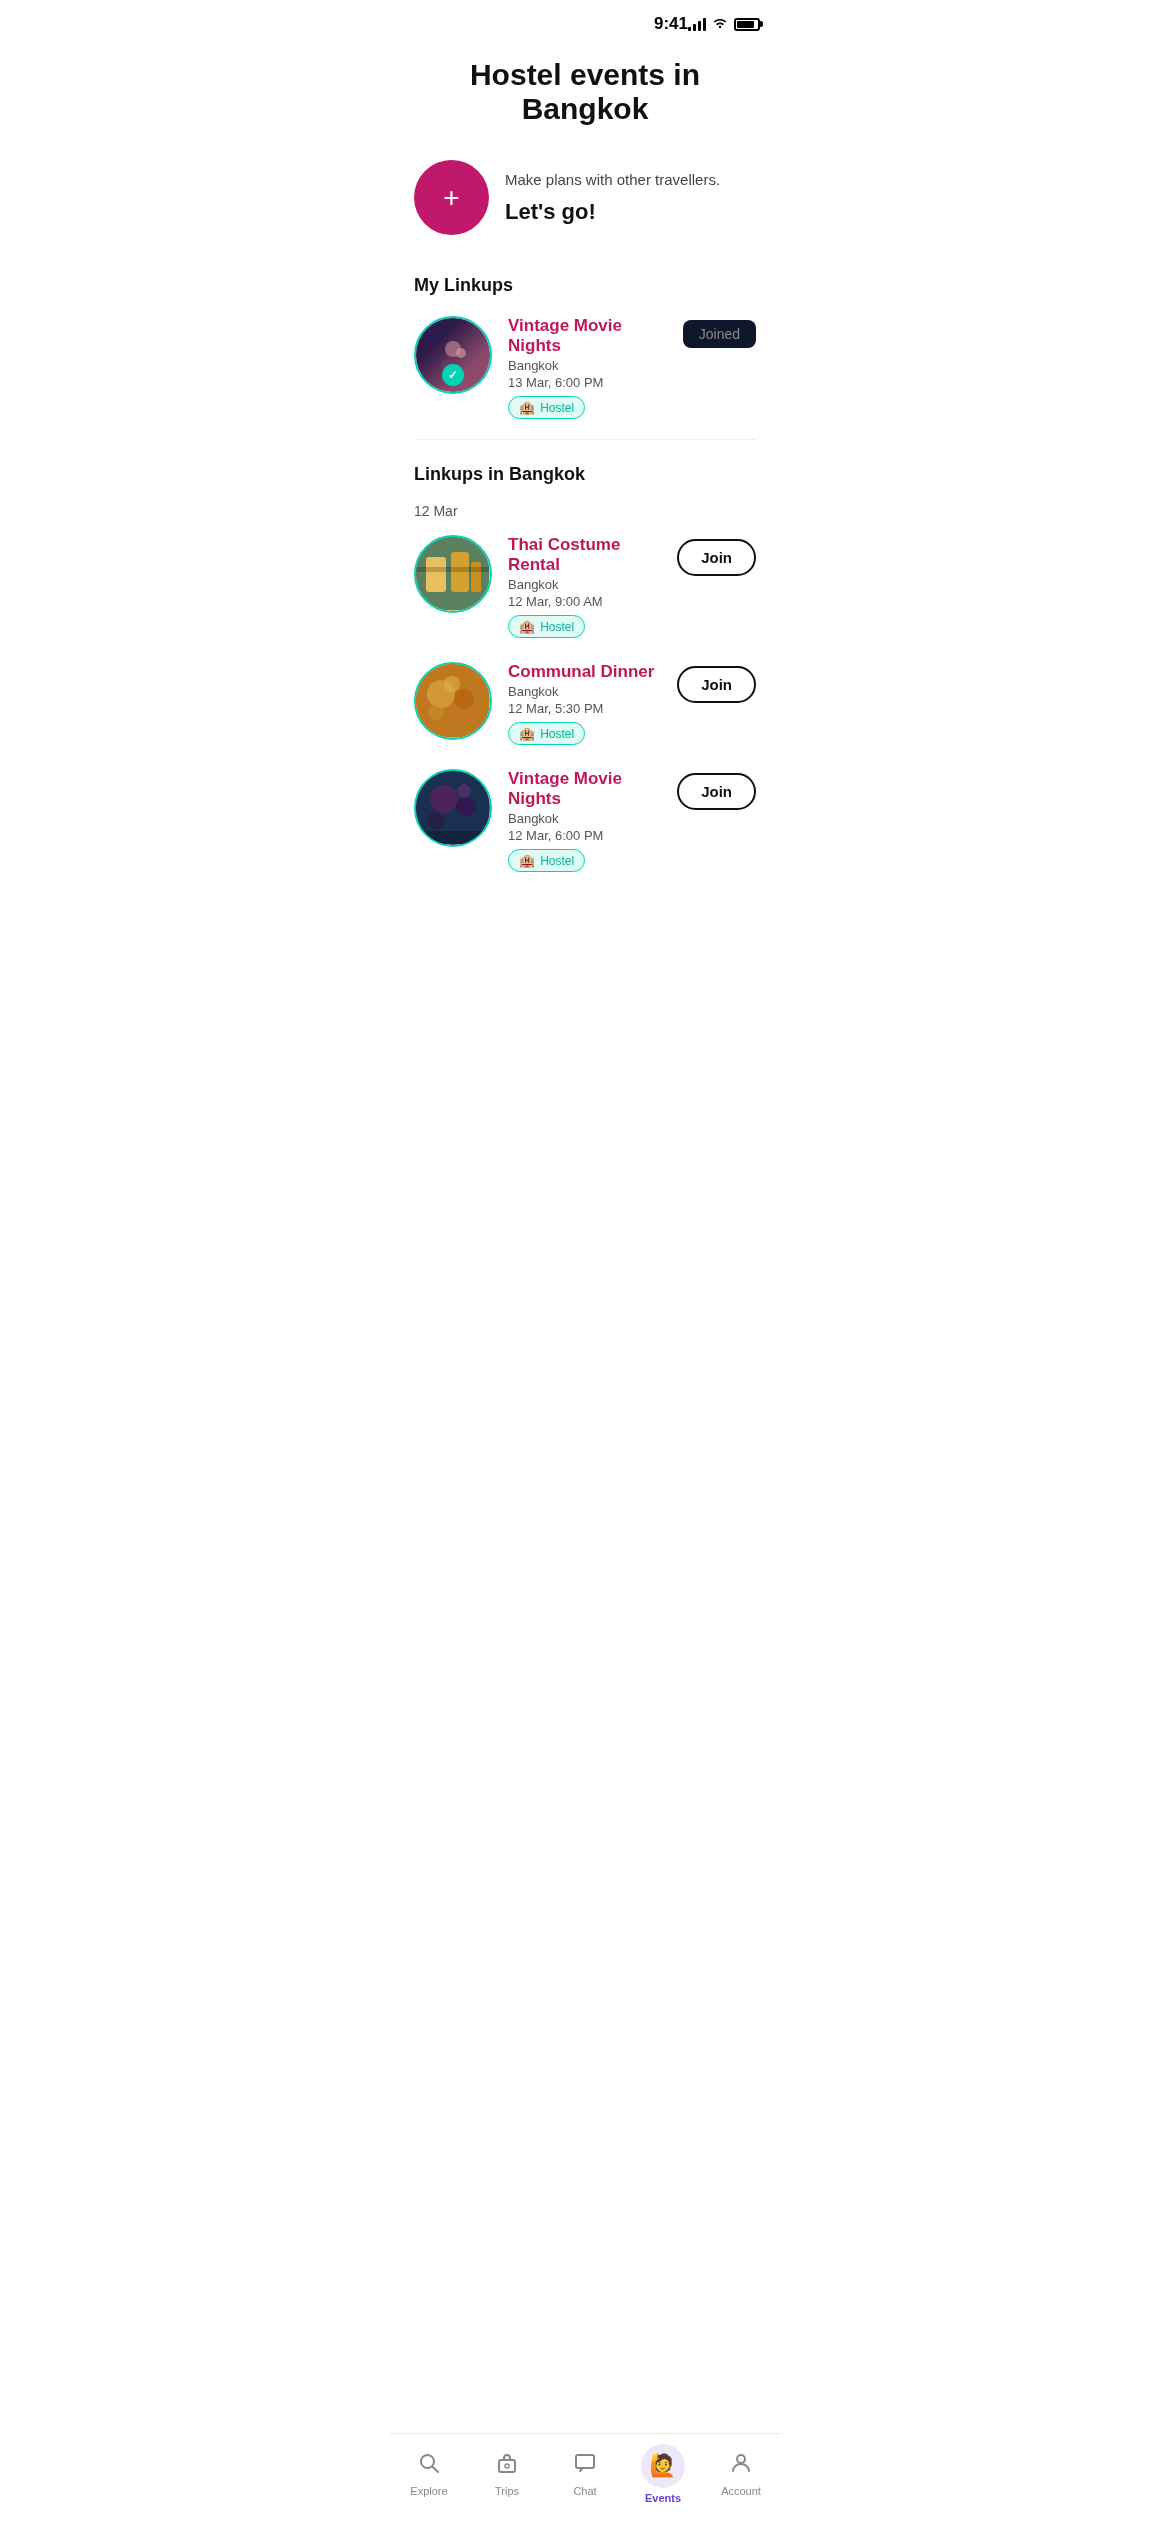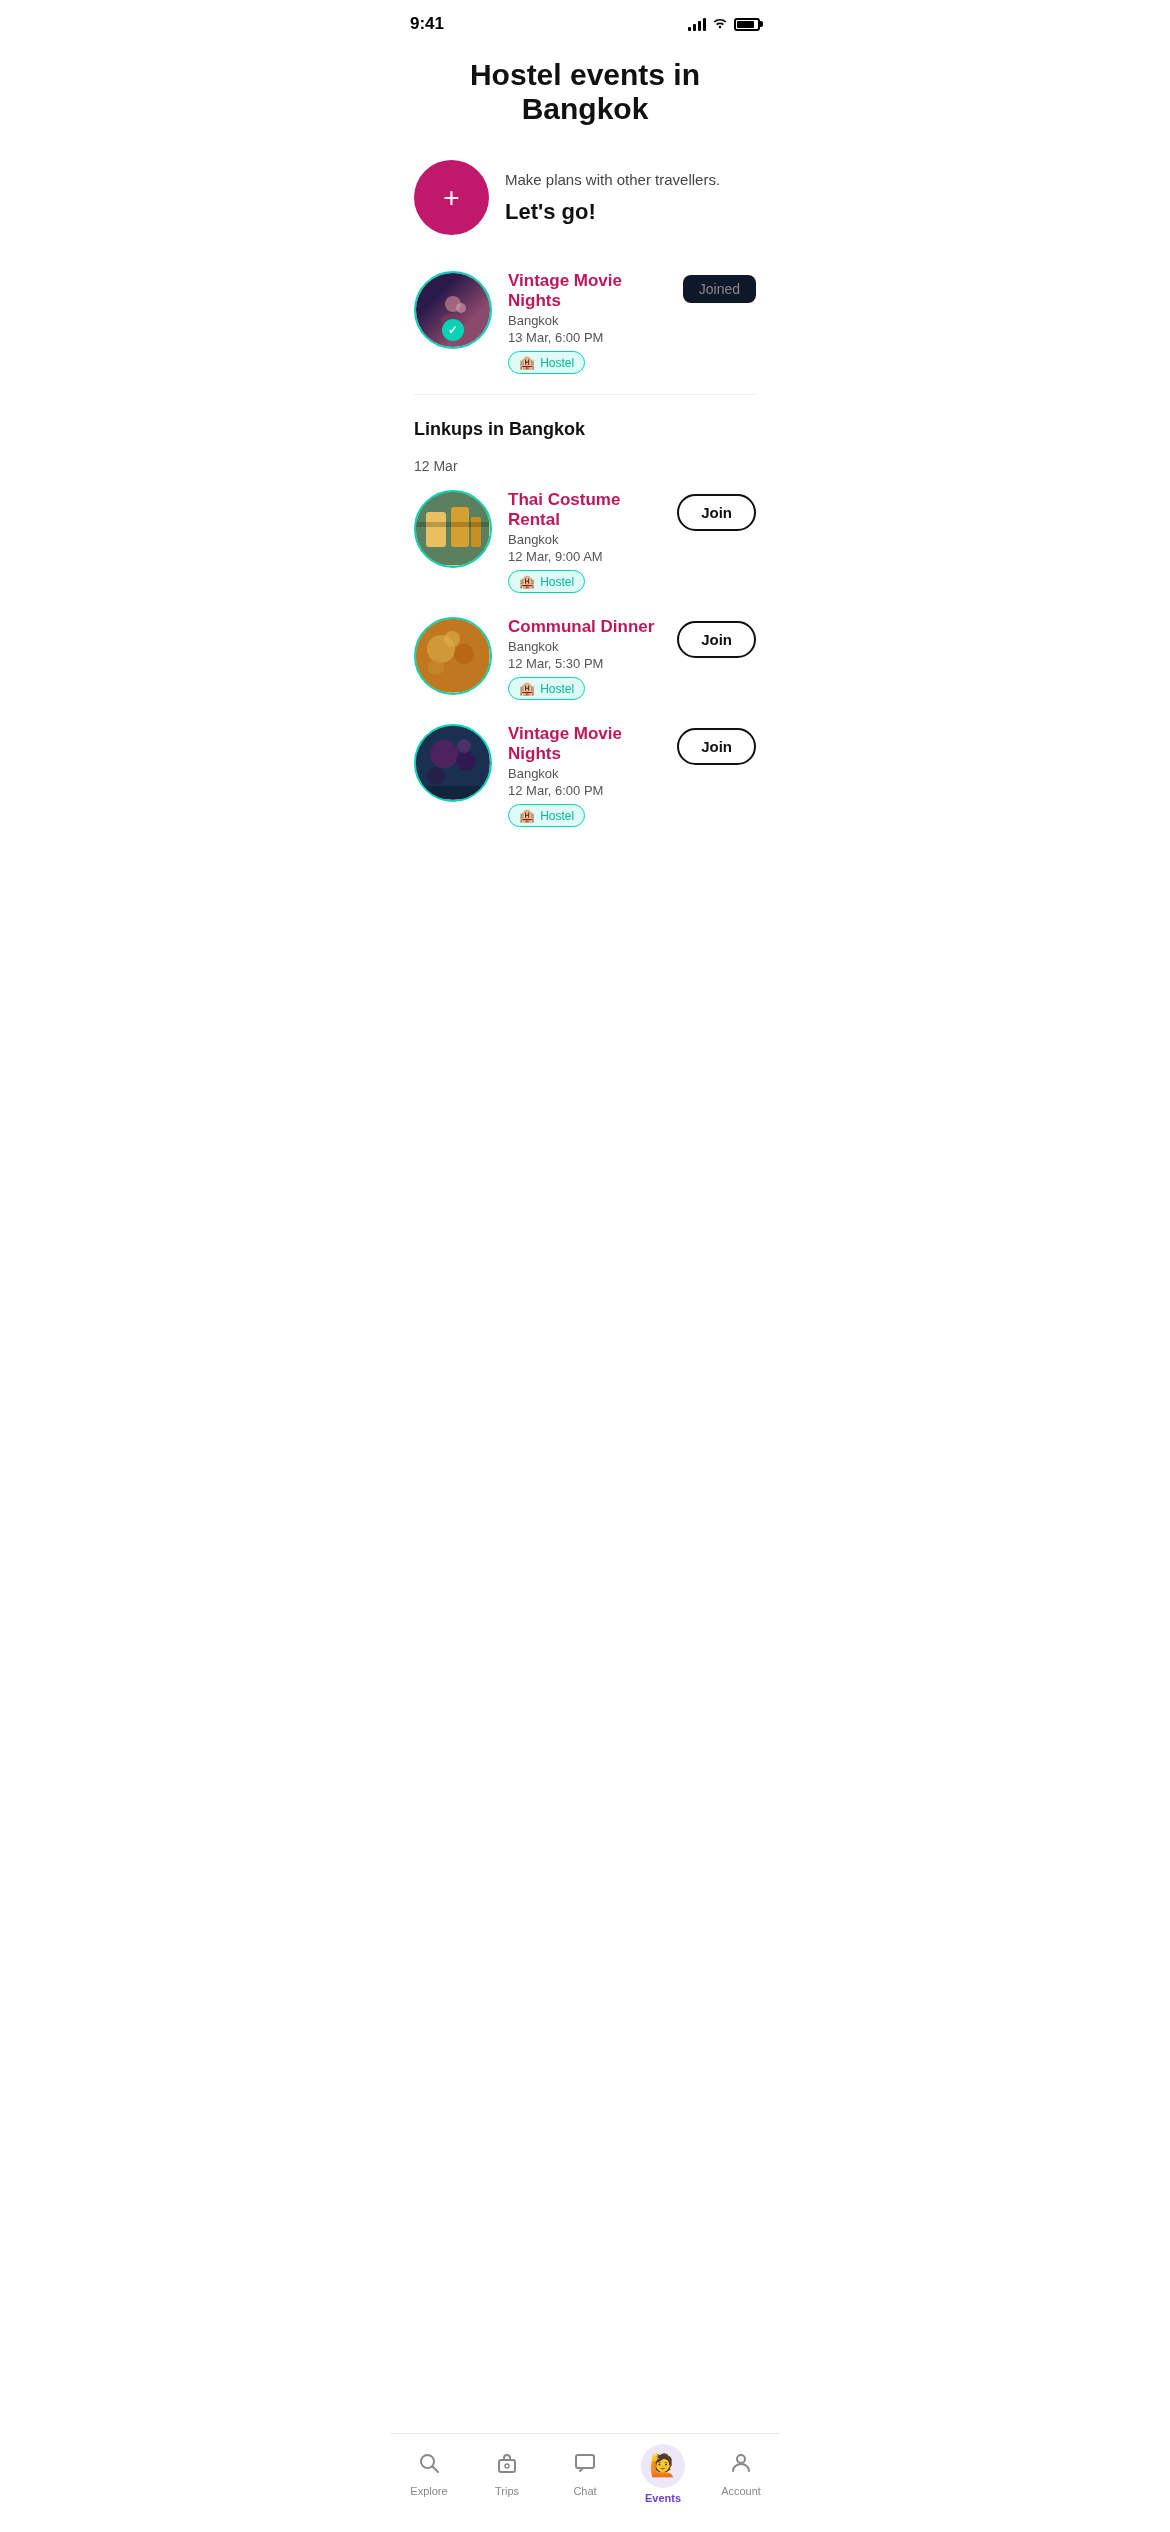--- a/index.html
+++ b/index.html
@@ -10,21 +10,21 @@
       width: 390px;
       min-height: 844px;
       margin: 0 auto;
       position: relative;
       overflow-x: hidden;
     }
 
     
     .status-bar {
       display: flex;
-      justify-content: space-between;
+      justify-content: flex-end;
       align-items: center;
       padding: 14px 20px 6px;
       font-size: 15px;
       font-weight: 600;
     }
     .status-time { font-size: 17px; font-weight: 700; }
     .status-icons { display: flex; align-items: center; gap: 6px; }
     .signal-bars { display: flex; align-items: flex-end; gap: 2px; }
     .signal-bars span {
       background: #000;
@@ -325,20 +325,21 @@
   <div class="create-banner">
     <div class="create-circle">
       <span class="plus-icon">+</span>
     </div>
     <div class="create-text">
       <div class="create-subtitle">Make plans with other travellers.</div>
       <div class="create-title">Let's go!</div>
     </div>
   </div>
 
+  <div class="section-header">My Linkups</div>
 
   <div class="event-card">
     <div class="event-image-wrap">
       <div class="photo-movie-nights">
         <svg width="40" height="40" viewBox="0 0 40 40">
           <circle cx="20" cy="14" r="8" fill="#c08090" opacity="0.7"></circle>
           <ellipse cx="20" cy="30" rx="12" ry="6" fill="#7a4060" opacity="0.5"></ellipse>
           <circle cx="28" cy="18" r="5" fill="#e0a0b0" opacity="0.6"></circle>
         </svg>
       </div>

